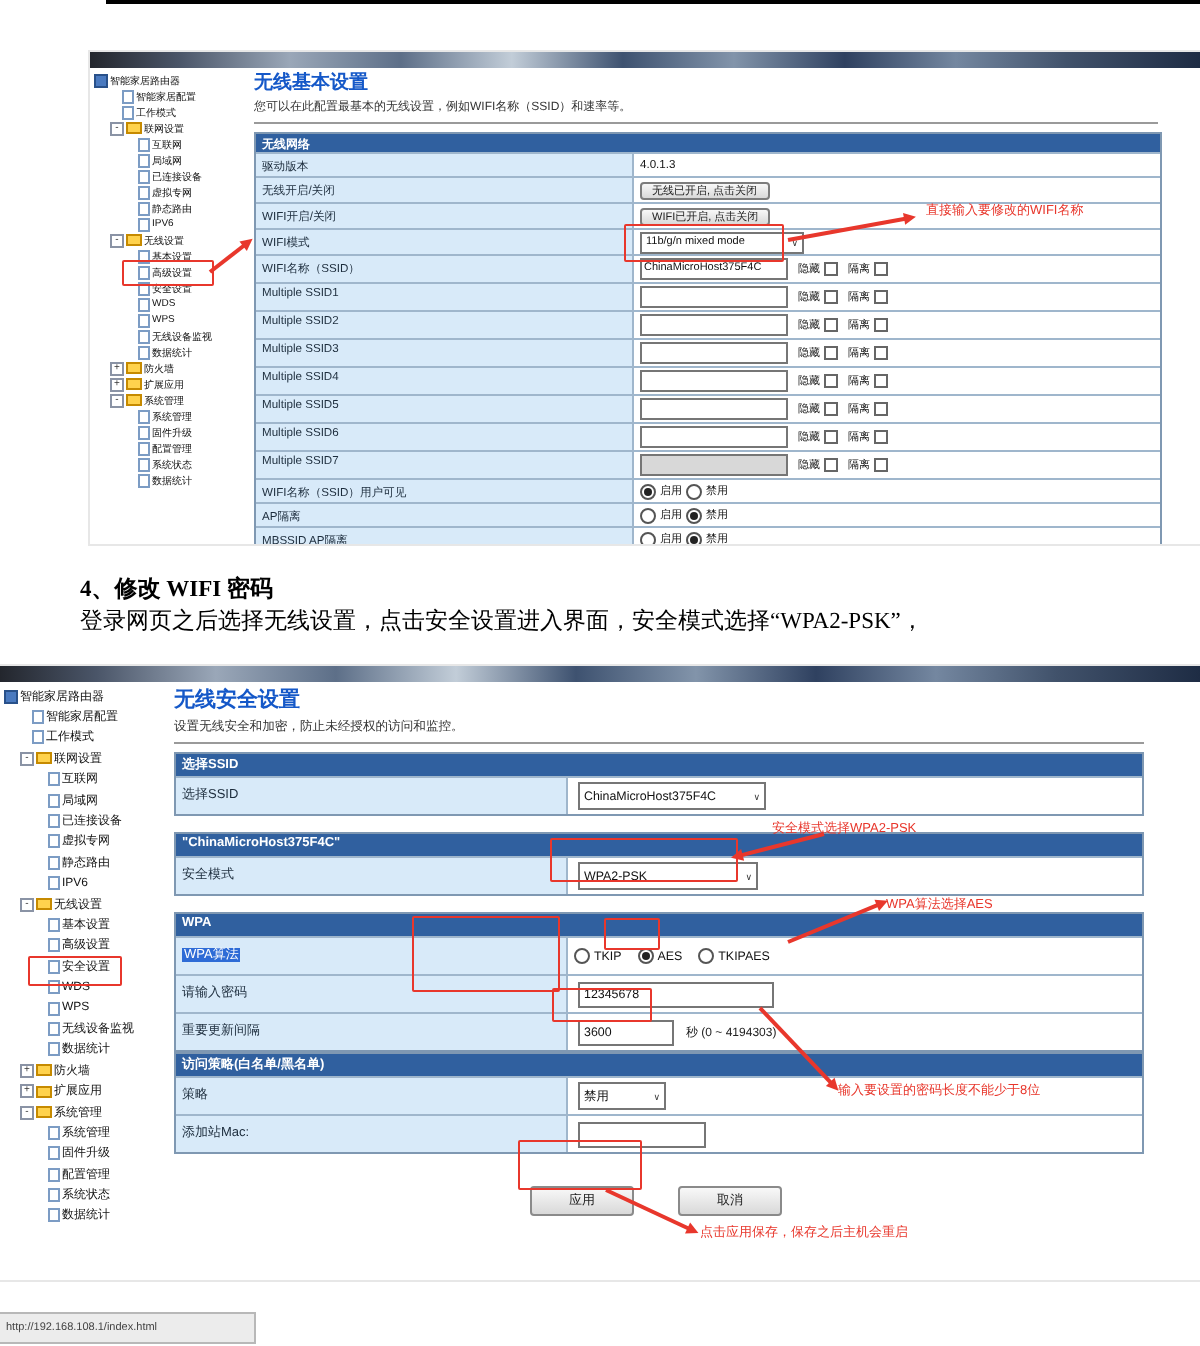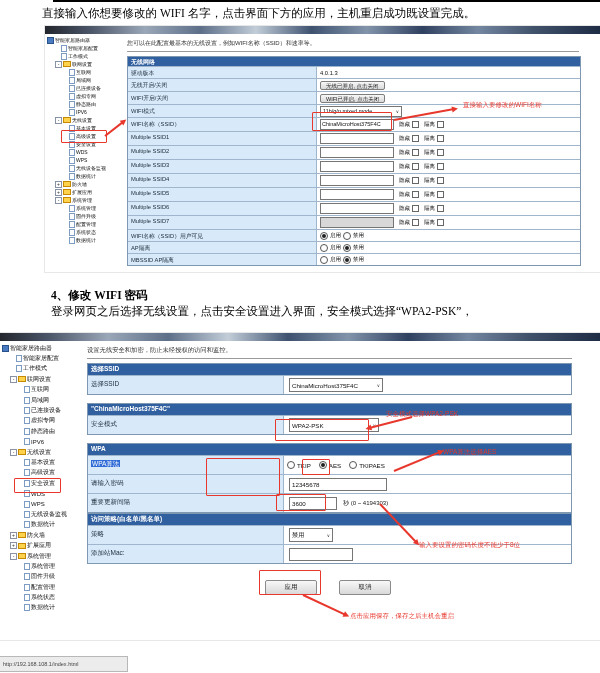--- a/index.html
+++ b/index.html
@@ -2,21 +2,21 @@
 <html><head>
 <meta charset="utf-8">
 <style>
   html,body{margin:0;padding:0;background:#fff;}
   .page{position:relative;width:600px;height:673px;background:#fff;overflow:hidden;
         font-family:"Liberation Sans",sans-serif;color:#111;}
   .topline{position:absolute;left:53px;top:0;width:547px;height:2px;background:#000;}
   
   .doc{position:absolute;font-family:"Liberation Serif",serif;font-size:11.5px;color:#000;white-space:nowrap;}
   .intro{left:42px;top:6px;}
-  .docmid{left:51px;top:287px;line-height:16px;}
+  .docmid{left:40px;top:287px;line-height:16px;}
   .docmid .h4{font-weight:bold;}
   .docmid .pl1{}
   
   .screen{position:absolute;background:#fff;overflow:hidden;box-shadow:0 0 0 1px #e7e7e7;}
   .banner{height:8px;background:linear-gradient(90deg,#23262d 0%,#4a5568 8%,#9aa7b8 18%,#5d6f88 28%,#c2cdd8 38%,#3e5270 48%,#8294aa 58%,#2f4160 68%,#7487a0 78%,#41526b 88%,#1e2c44 100%);}
   .sbody{display:flex;align-items:stretch;}
   .side{flex:none;padding:2px 0 0 2px;overflow:hidden;}
   .main{flex:1;padding-top:3px;overflow:hidden;}
   .ptitle{font-weight:bold;color:#1558C8;}
   .psub{color:#333;}
@@ -88,21 +88,20 @@
   .ann{position:absolute;color:#E8372C;font-size:6.5px;white-space:nowrap;z-index:7;}
   .arr{position:absolute;height:2px;background:#E8372C;transform-origin:0 50%;z-index:6;}
   .arr::after{content:'';position:absolute;right:-4px;top:-2px;border-left:6px solid #E8372C;border-top:3px solid transparent;border-bottom:3px solid transparent;}
   .statusbar{position:absolute;left:0;top:656px;width:128px;height:16px;background:#ececec;border:1px solid #b8b8b8;border-left:none;font-size:5.5px;color:#444;line-height:15px;padding-left:3px;box-sizing:border-box;}
 </style>
 </head>
 <body>
 
 <div class="page">
   <div class="topline"></div>
-  <div class="doc intro">直接输入你想要修改的 WIFI 名字，点击界面下方的应用，主机重启成功既设置完成。</div>
 
   <div class="screen s1">
     <div class="banner"></div>
     <div class="sbody">
       <div class="side s1side" id="tree1">
           <div class="trow d0">
             <span class="ic-router"></span>
             <span class="tlbl">智能家居路由器</span>
           </div>
           <div class="trow d1">
@@ -225,20 +224,21 @@
             <span class="ic-page"></span>
             <span class="tlbl">系统状态</span>
           </div>
           <div class="trow d2">
             <span class="spacer"></span>
             <span class="ic-page"></span>
             <span class="tlbl">数据统计</span>
           </div>
         </div>
       <div class="main">
+        <div class="ptitle">无线基本设置</div>
         <div class="psub">您可以在此配置最基本的无线设置，例如WIFI名称（SSID）和速率等。</div>
         <hr class="rule">
         <div class="tbl s1tbl">
           <div class="hdr">无线网络</div>
           <div id="t1rows">
               <div class="row rt-text">
                 <div class="lbl">驱动版本</div>
                 <div class="val">
                   <span class="vtext">4.0.1.3</span>
                 </div>
@@ -510,20 +510,21 @@
             <span class="ic-page"></span>
             <span class="tlbl">系统状态</span>
           </div>
           <div class="trow d2">
             <span class="spacer"></span>
             <span class="ic-page"></span>
             <span class="tlbl">数据统计</span>
           </div>
         </div>
       <div class="main">
+        <div class="ptitle">无线安全设置</div>
         <div class="psub">设置无线安全和加密，防止未经授权的访问和监控。</div>
         <hr class="rule">
         <div id="t2secs" class="s2tbl">
             <div class="sec">
               <div class="hdr">选择SSID</div>
               <div class="row rt-select">
                 <div class="lbl">选择SSID</div>
                 <div class="val">
                   <div class="sel" style="width: 88px;">
                     <span>ChinaMicroHost375F4C</span>

